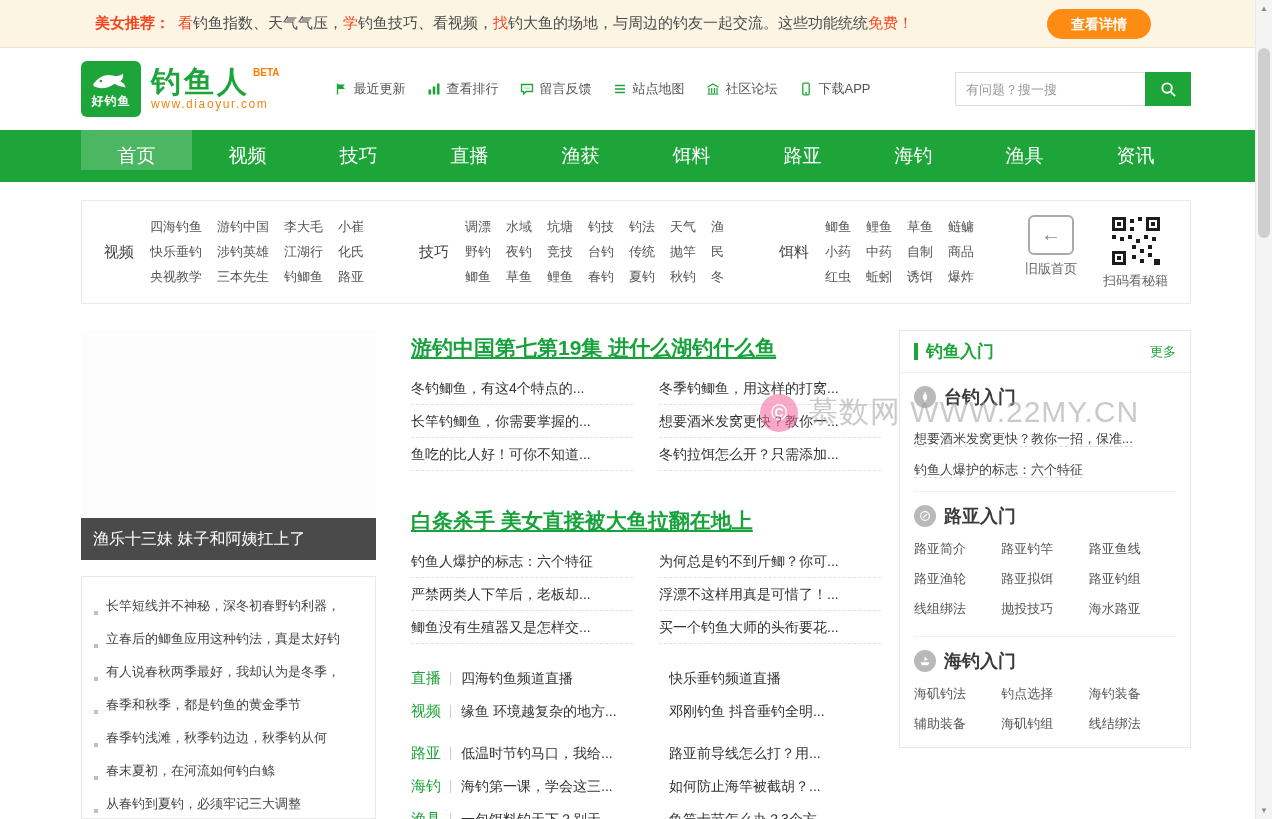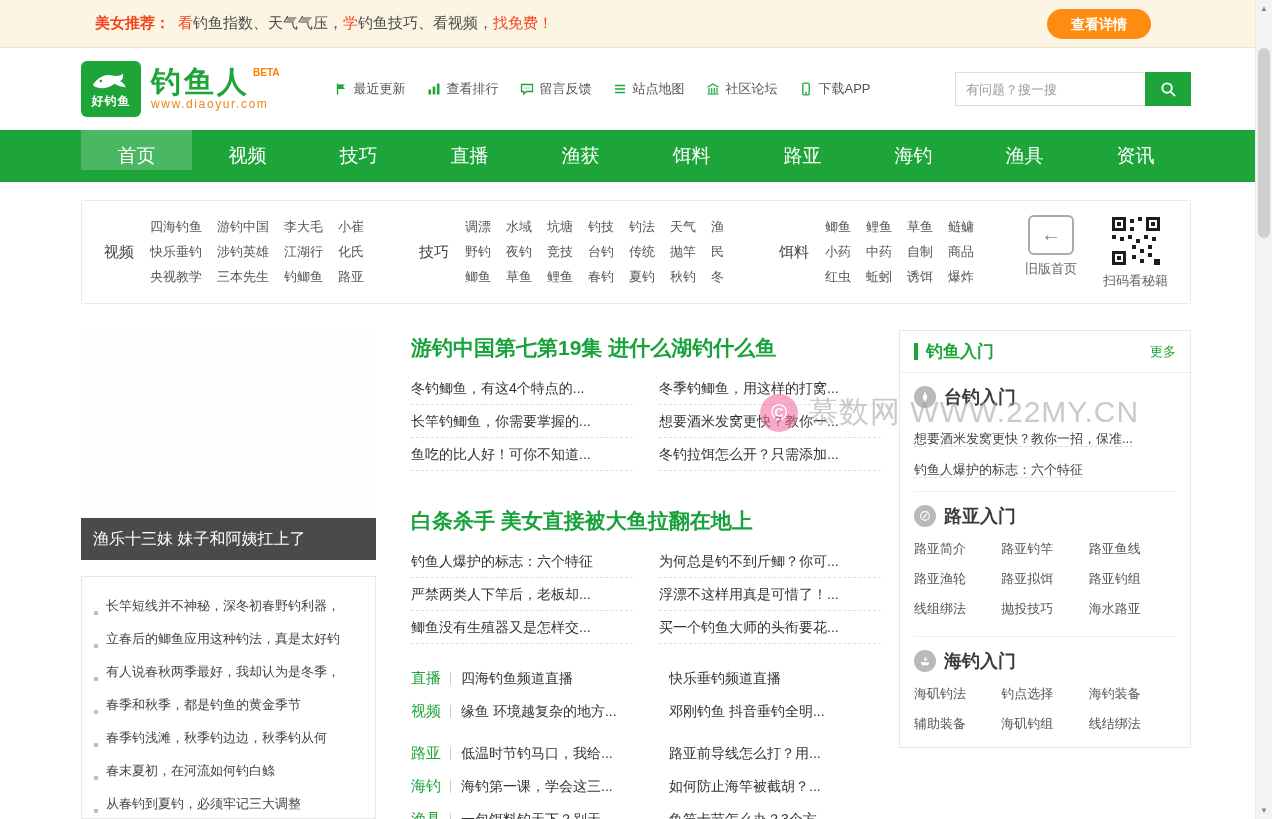--- a/index.html
+++ b/index.html
@@ -74,21 +74,21 @@
 
   .video-box { height:230px; position:relative; background:#fdfdfd; cursor:pointer; }
   .video-caption { position:absolute; left:0; right:0; bottom:0; height:42px; background:#4a4a4a;
     color:#fff; font-size:16px; line-height:42px; padding:0 12px; white-space:nowrap; overflow:hidden; }
   .side-list { margin-top:16px; border:1px solid #e8e8e8; padding:5px 0; }
   .side-item { height:33px; padding:0 12px; font-size:13px; color:#444; white-space:nowrap;
     overflow:hidden; cursor:pointer; display:flex; align-items:flex-end; }
   .side-item .bullet { width:4px; height:4px; background:#c0c0c0; margin-right:8px; flex:none; }
 
   .section-title { font-size:21px; color:#17a23b; font-weight:bold; margin:4px 0 10px;
-    cursor:pointer; white-space:nowrap; overflow:hidden; }
+    cursor:pointer; white-space:nowrap; overflow:hidden;text-decoration:underline; }
   .section-title.second { margin-top:36px; }
   .article-grid { display:grid; grid-template-columns:1fr 1fr; column-gap:26px; }
   .article-item { font-size:14px; color:#333; line-height:20px; padding:6px 0 6px;
     border-bottom:1px dashed #e0e0e0; white-space:nowrap; overflow:hidden; cursor:pointer; }
   .cat-rows { margin-top:18px; }
   .cat-row { display:flex; align-items:center; height:33px; font-size:14px; }
   .cat-rows .cat-row:nth-of-type(3) { margin-top:9px; }
   .cat-label { color:#1ea53a; font-size:15px; flex:none; cursor:pointer; }
   .cat-sep { width:1px; height:13px; background:#ccc; margin:0 10px 0 9px; flex:none; }
   .cat-left { width:208px; flex:none; color:#333; white-space:nowrap; overflow:hidden; cursor:pointer; }
@@ -132,20 +132,21 @@
 <body>
 
 <div class="promo-bar">
   <div class="inner promo-inner">
     <span class="promo-label">美女推荐：</span>
     <span class="promo-accent">看</span>
     <span class="promo-text"> 钓鱼指数、天气气压，</span>
     <span class="promo-accent">学</span>
     <span class="promo-text"> 钓鱼技巧、看视频，</span>
     <span class="promo-accent">找</span>
+    <span class="promo-text"> 钓大鱼的场地，与周边的钓友一起交流。这些功能统统</span>
     <span class="promo-accent">免费！</span>
     <button class="promo-button">查看详情</button>
   </div>
 </div>
 
 <header>
   <div class="inner header-inner">
     <div class="logo">
       <div class="logo-badge">
         <svg viewBox="0 0 44 26">

